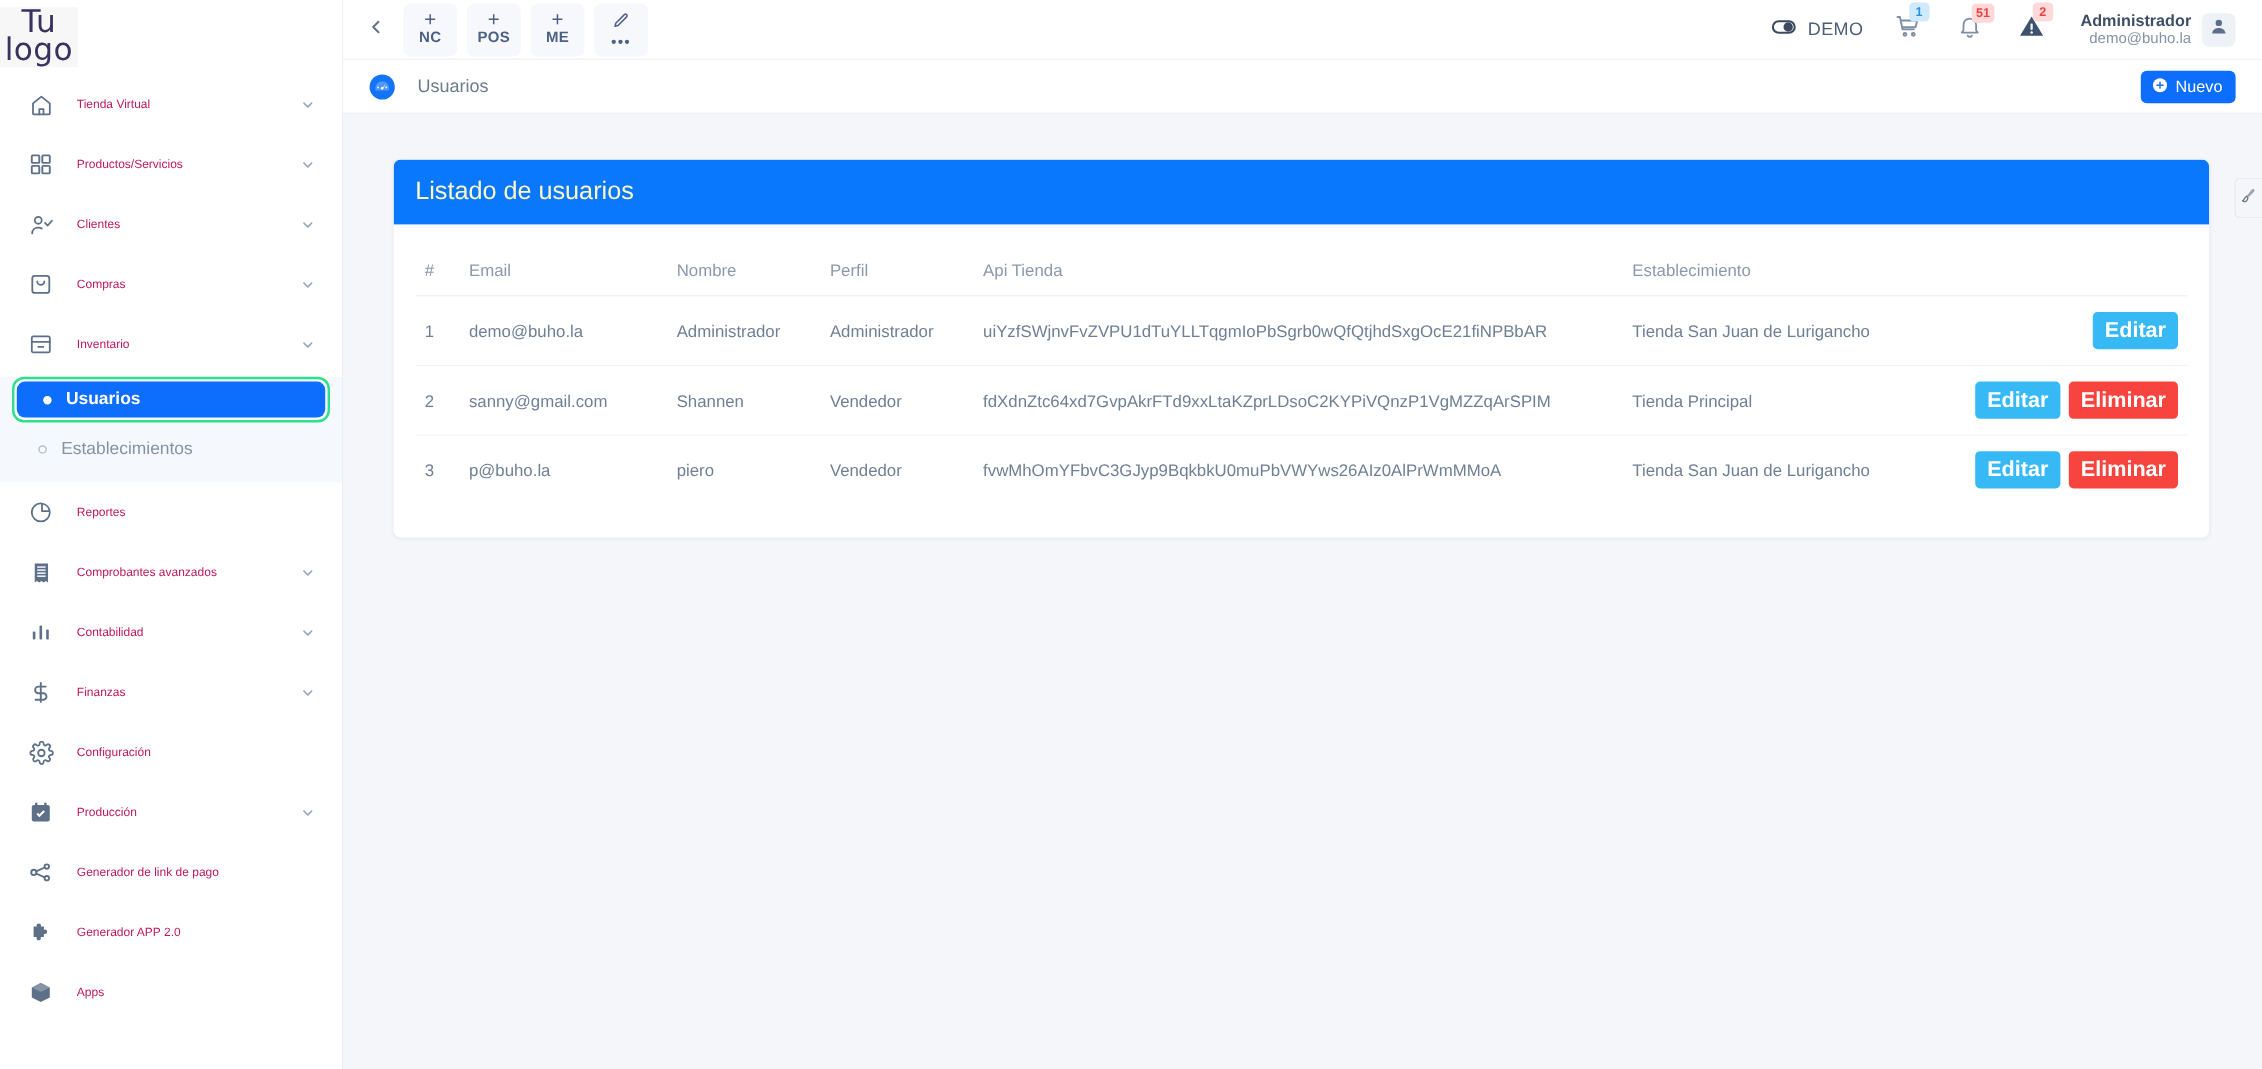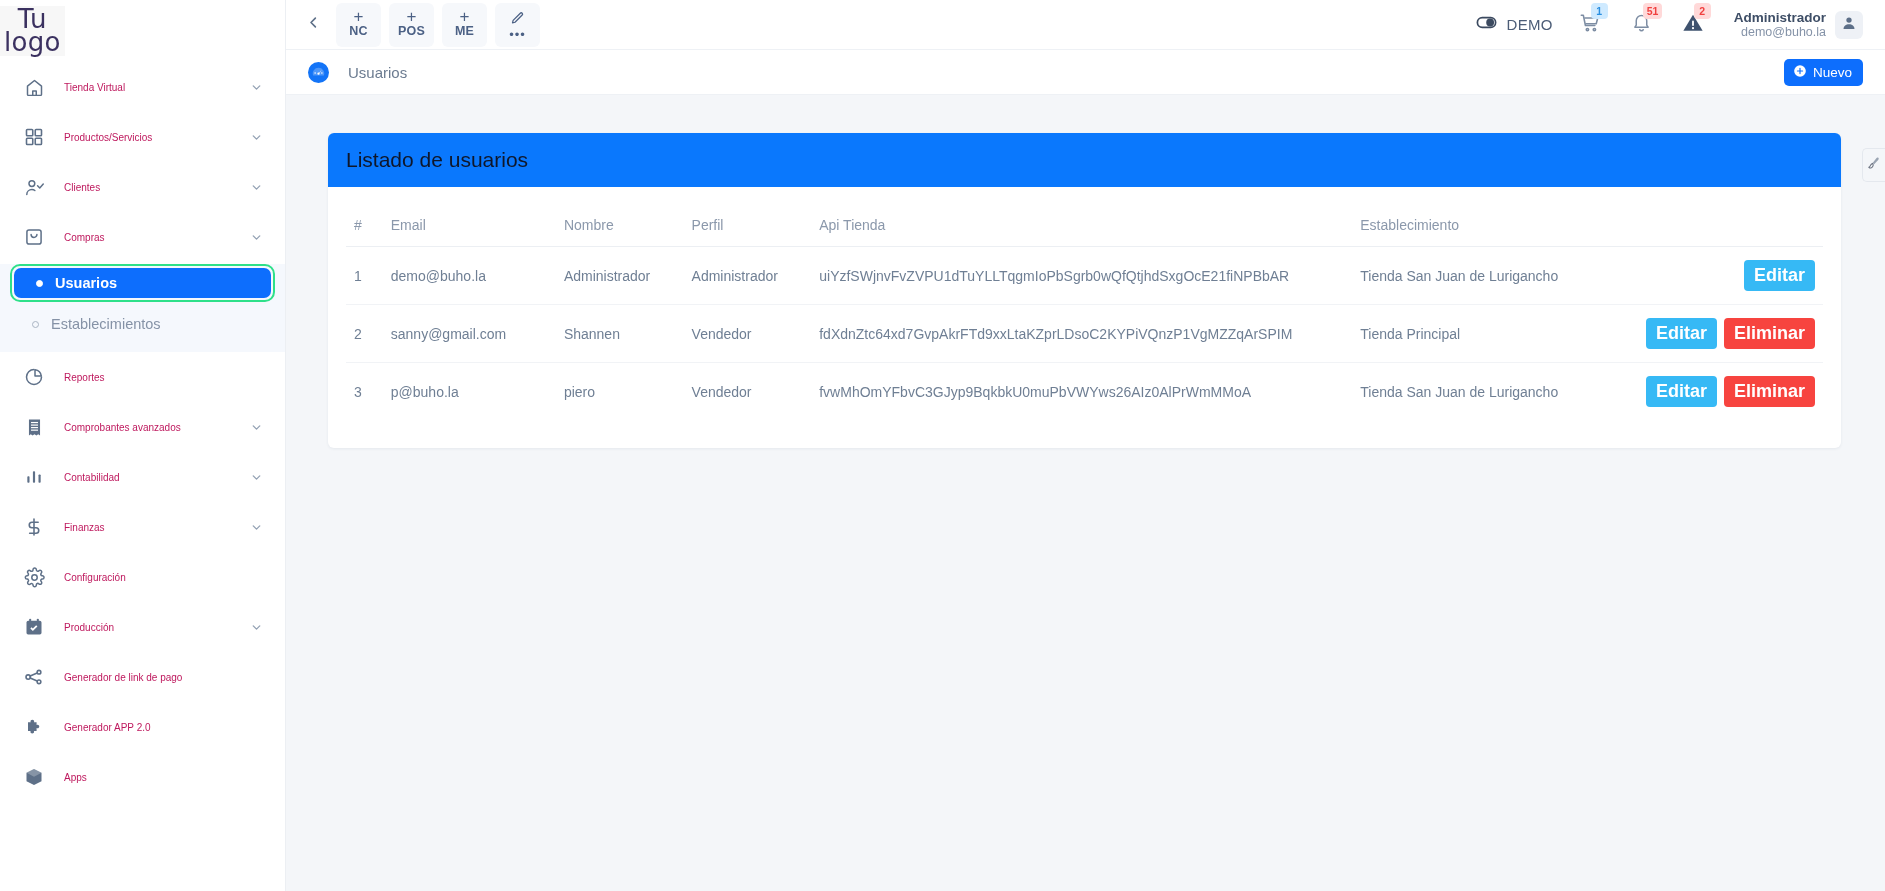--- a/index.html
+++ b/index.html
@@ -133,21 +133,21 @@
   }
 
   
   .content { padding: 38px 44px 0 42px; }
   .card {
     background: #ffffff; border-radius: 6px;
     box-shadow: 0 1px 3px rgba(30,50,80,.07);
     overflow: hidden;
   }
   .card-head {
-    background: #0a78fd; color: #0f172a; height: 54px;
+    background: #0a78fd; color: #fef9c3; height: 54px;
     display: flex; align-items: center; padding: 0 18px;
     font-size: 21px; font-weight: 400;
   }
   .card-body { padding: 22px 18px 28px 18px; }
 
   table.users { width: 100%; border-collapse: collapse; }
   table.users th {
     text-align: left; font-weight: normal; font-size: 14px; color: #8b98ab;
     padding: 8px 8px 13px 8px; border-bottom: 1px solid #eceff3;
   }
@@ -255,20 +255,35 @@
             </svg>
           </span>
         <span class="nav-label">Compras</span>
         <span class="chev">
             <svg width="13" height="13" viewBox="0 0 24 24" fill="none" stroke="currentColor" stroke-width="2.4" stroke-linecap="round" stroke-linejoin="round">
               <polyline points="6 9 12 15 18 9"></polyline>
             </svg>
           </span>
       </div>
 
+      <div class="nav-item">
+        <span class="ico">
+            <svg width="20" height="20" viewBox="0 0 24 24" fill="none" stroke="currentColor" stroke-width="1.8" stroke-linecap="round" stroke-linejoin="round">
+              <rect x="3" y="4" width="18" height="16" rx="1.5"></rect>
+              <line x1="3" y1="9.5" x2="21" y2="9.5"></line>
+              <line x1="9.5" y1="14.5" x2="14.5" y2="14.5"></line>
+            </svg>
+          </span>
+        <span class="nav-label">Inventario</span>
+        <span class="chev">
+            <svg width="13" height="13" viewBox="0 0 24 24" fill="none" stroke="currentColor" stroke-width="2.4" stroke-linecap="round" stroke-linejoin="round">
+              <polyline points="6 9 12 15 18 9"></polyline>
+            </svg>
+          </span>
+      </div>
 
       <div class="nav-group-open">
         <div class="subnav">
           <div class="sub-active-wrap">
             <div class="sub-item active">
               <span class="dot"></span>
               <span>Usuarios</span>
             </div>
           </div>
           <div class="sub-item">

